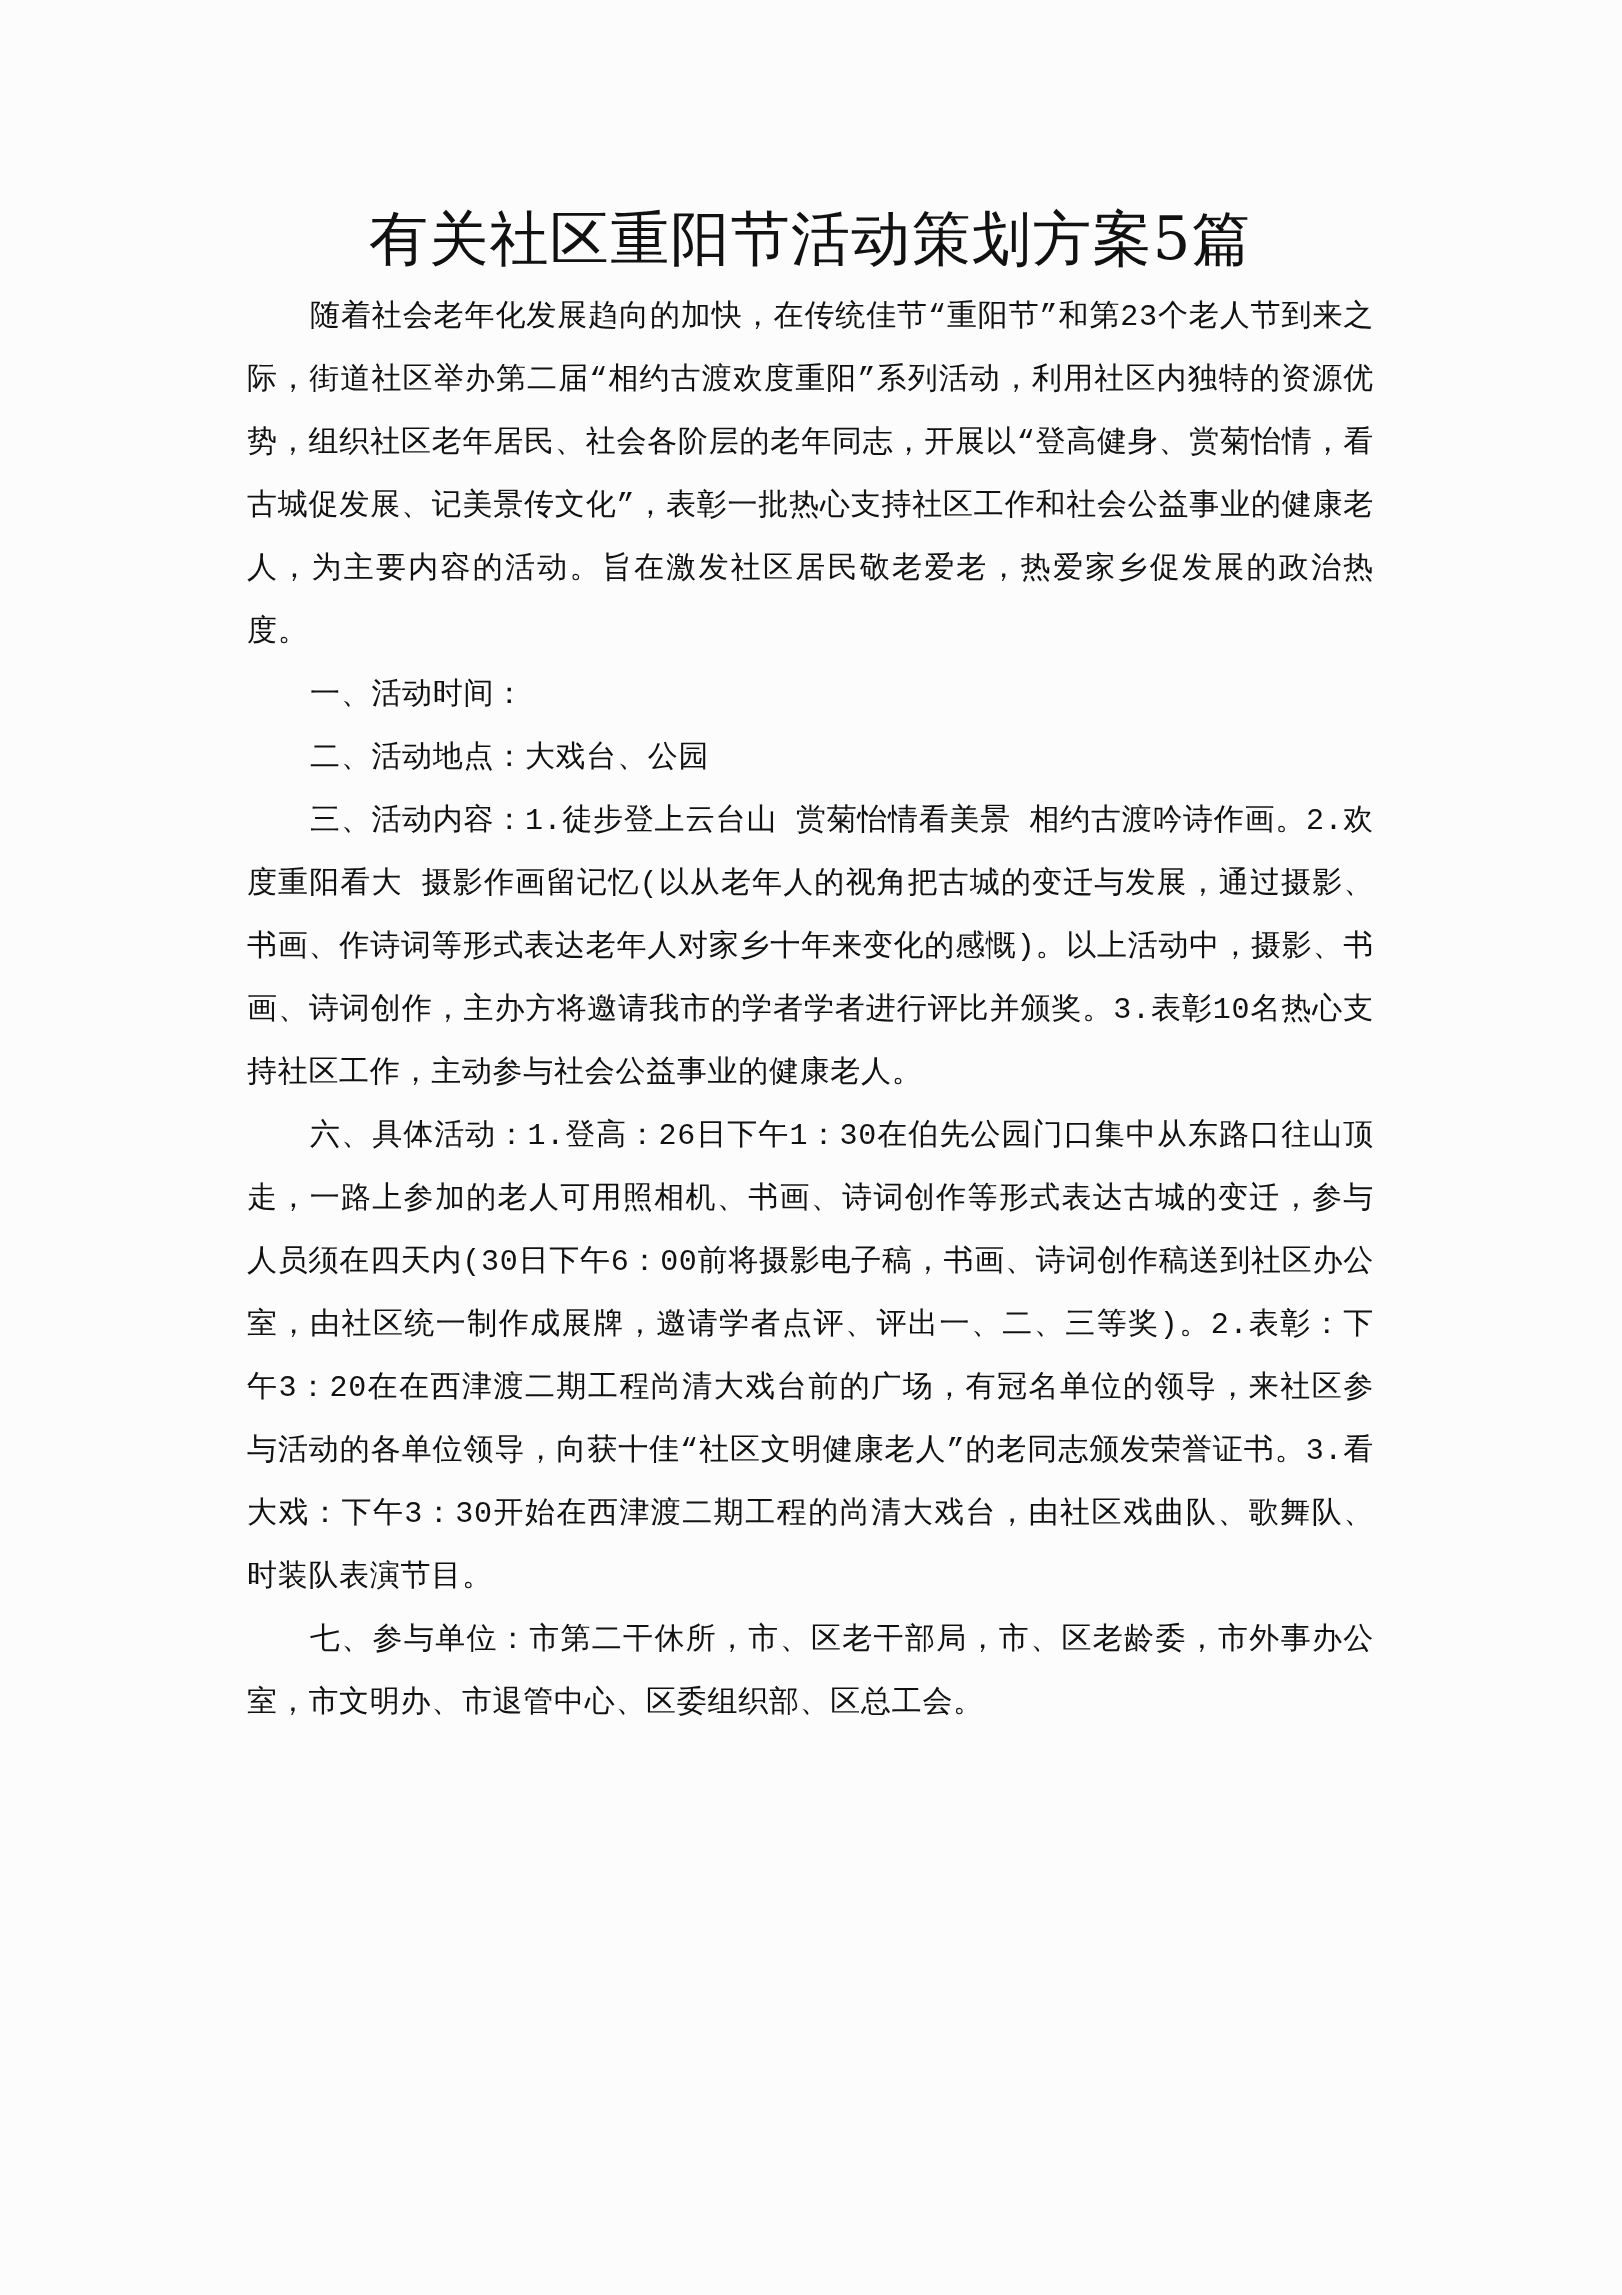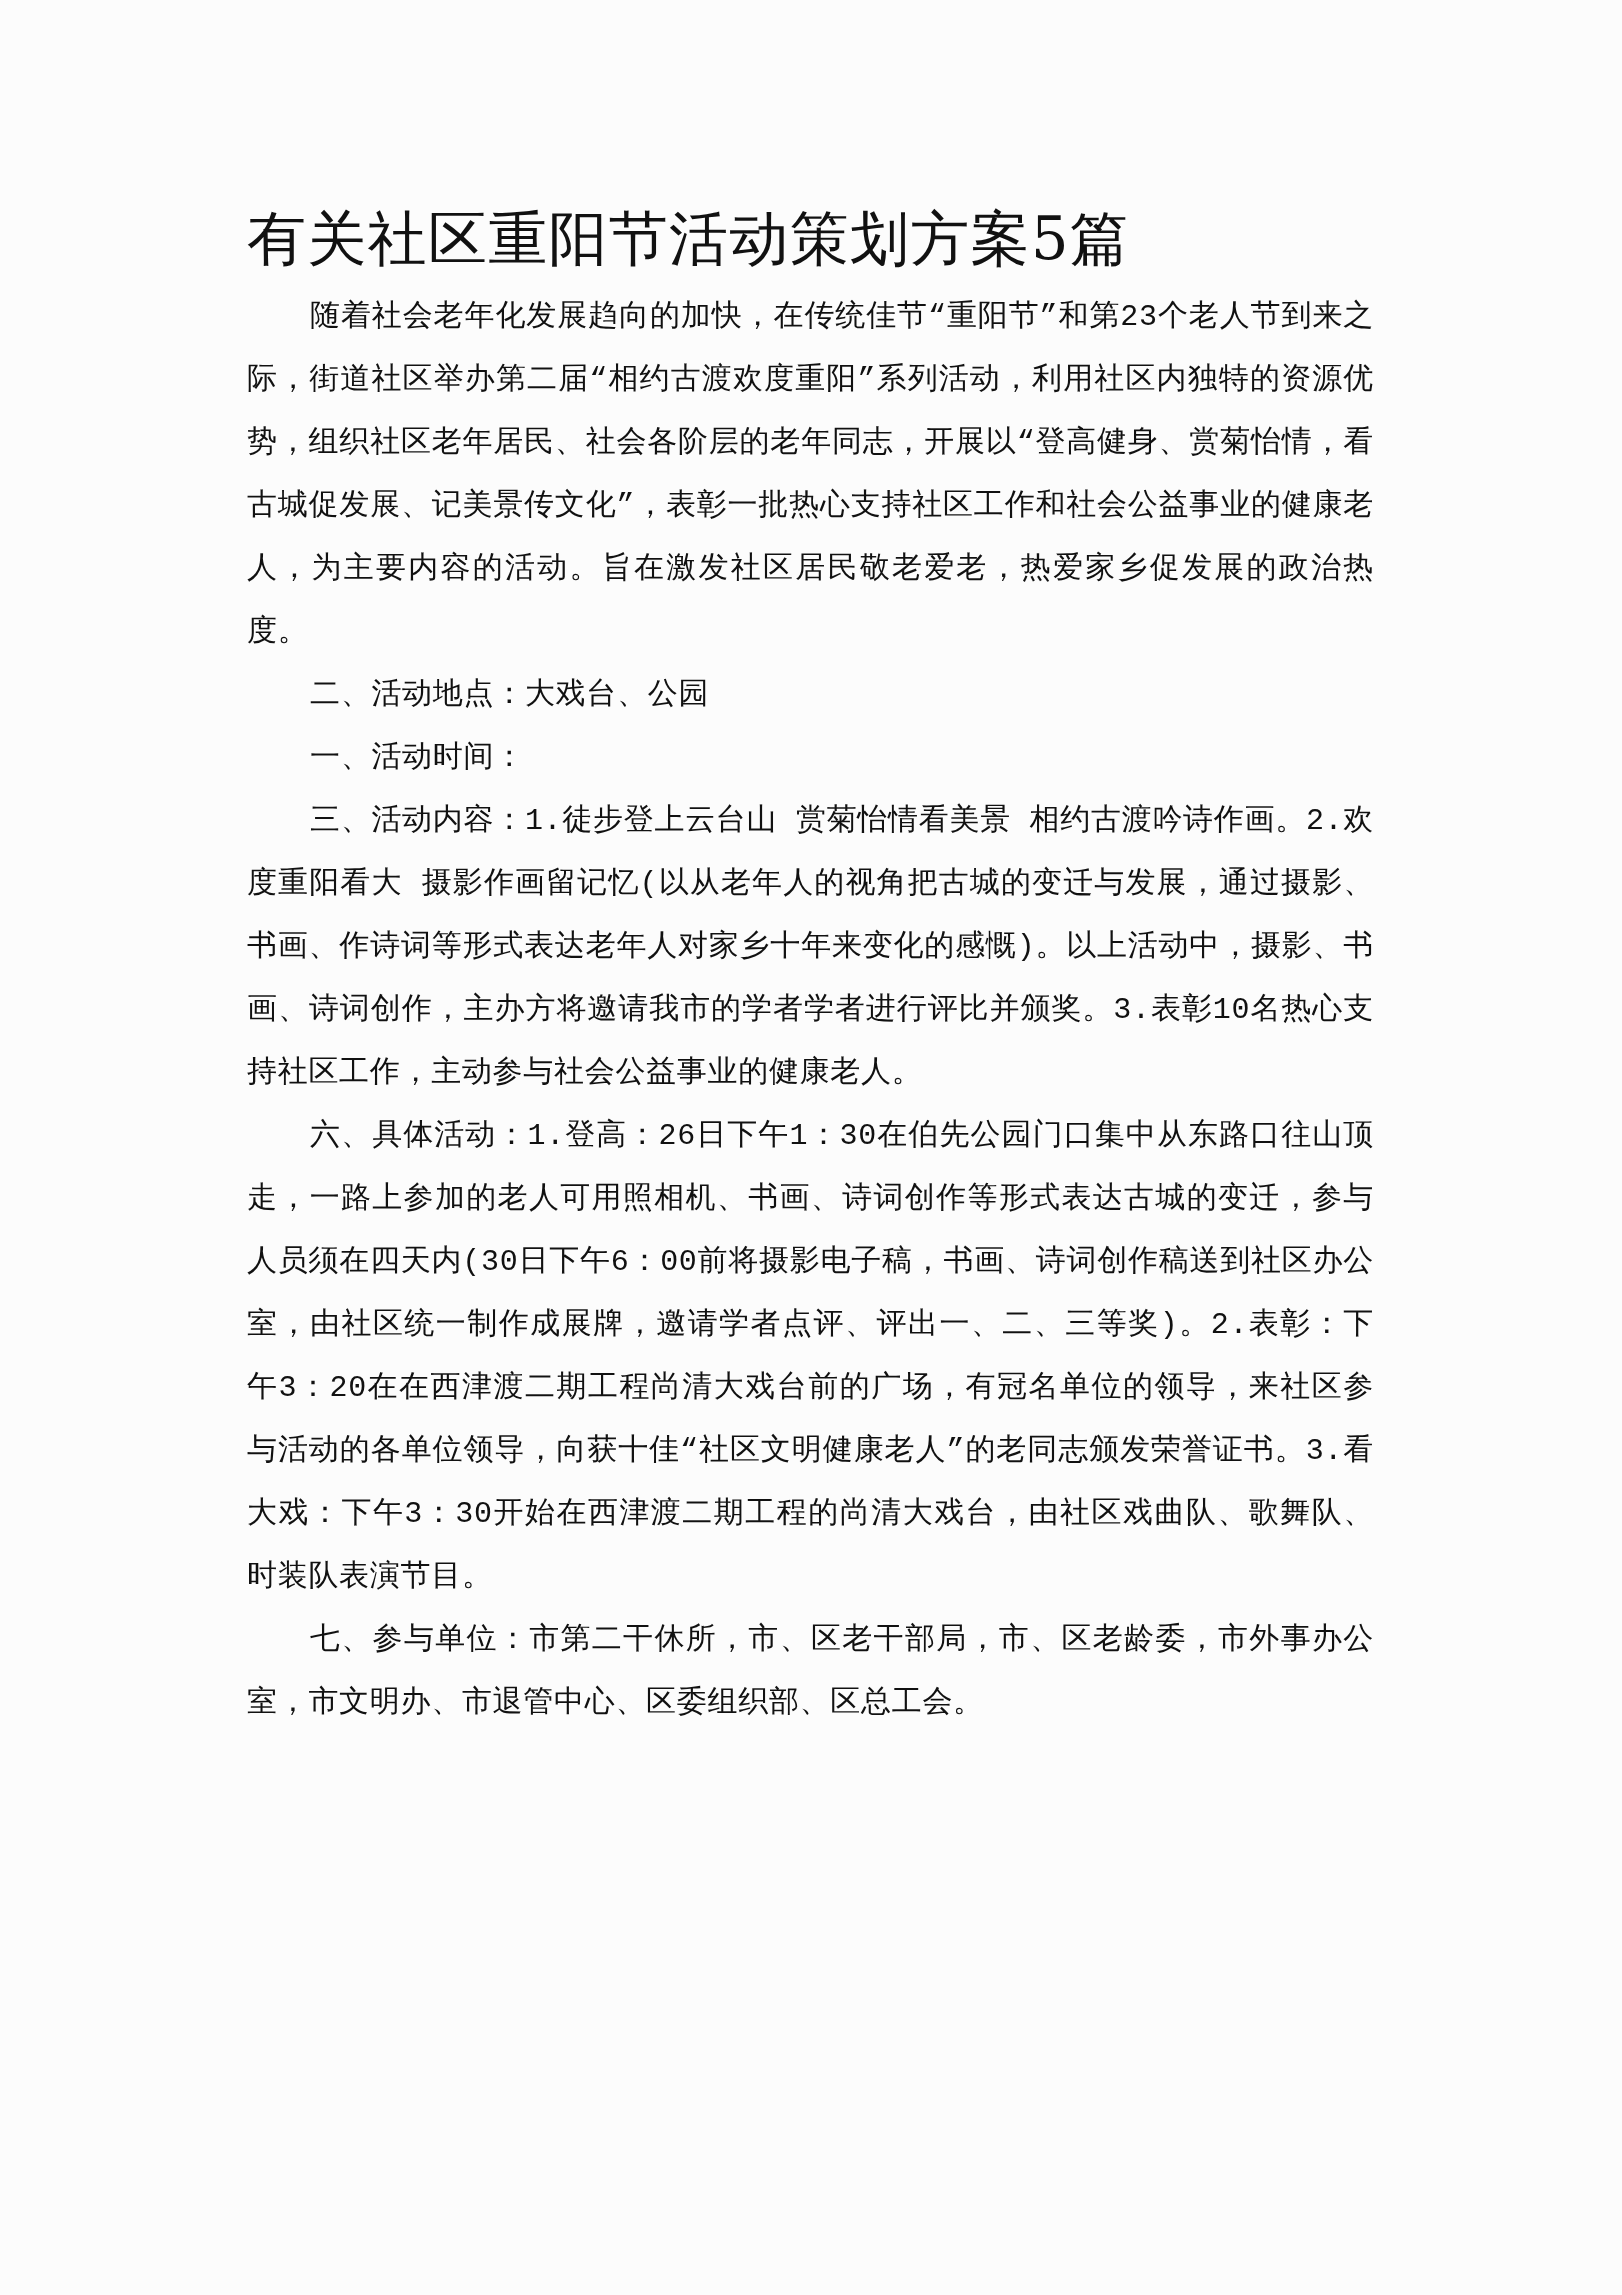--- a/index.html
+++ b/index.html
@@ -15,20 +15,21 @@
       color: #111111;
       font-family: "DejaVu Serif", "Liberation Serif", serif;
     }
     .page {
       position: absolute;
       left: 247px;
       top: 196px;
       width: 1127px;
     }
     .doc-title {
+      text-align: center;
       font-size: 59px;
       line-height: 85px;
       margin: 0 0 5.2px 0;
       font-weight: normal;
       letter-spacing: 1.3px;
       white-space: nowrap;
     }
     .subtitle {
       font-size: 30px;
       line-height: 63px;
@@ -50,19 +51,19 @@
       margin-top: 0;
     }
   </style>
 </head>
 <body>
 
 <div class="page">
   <h1 class="doc-title">有关社区重阳节活动策划方案5篇</h1>
 
   <p class="para">随着社会老年化发展趋向的加快，在传统佳节“重阳节”和第23个老人节到来之际，街道社区举办第二届“相约古渡欢度重阳”系列活动，利用社区内独特的资源优势，组织社区老年居民、社会各阶层的老年同志，开展以“登高健身、赏菊怡情，看古城促发展、记美景传文化”，表彰一批热心支持社区工作和社会公益事业的健康老人，为主要内容的活动。旨在激发社区居民敬老爱老，热爱家乡促发展的政治热度。</p>
+  <p class="para spaced">一、活动时间：</p>
   <p class="para spaced">二、活动地点：大戏台、公园</p>
-  <p class="para spaced">一、活动时间：</p>
   <p class="para spaced">三、活动内容：1.徒步登上云台山 赏菊怡情看美景 相约古渡吟诗作画。2.欢度重阳看大 摄影作画留记忆(以从老年人的视角把古城的变迁与发展，通过摄影、书画、作诗词等形式表达老年人对家乡十年来变化的感慨)。以上活动中，摄影、书画、诗词创作，主办方将邀请我市的学者学者进行评比并颁奖。3.表彰10名热心支持社区工作，主动参与社会公益事业的健康老人。</p>
   <p class="para spaced">六、具体活动：1.登高：26日下午1：30在伯先公园门口集中从东路口往山顶走，一路上参加的老人可用照相机、书画、诗词创作等形式表达古城的变迁，参与人员须在四天内(30日下午6：00前将摄影电子稿，书画、诗词创作稿送到社区办公室，由社区统一制作成展牌，邀请学者点评、评出一、二、三等奖)。2.表彰：下午3：20在在西津渡二期工程尚清大戏台前的广场，有冠名单位的领导，来社区参与活动的各单位领导，向获十佳“社区文明健康老人”的老同志颁发荣誉证书。3.看大戏：下午3：30开始在西津渡二期工程的尚清大戏台，由社区戏曲队、歌舞队、时装队表演节目。</p>
   <p class="para spaced">七、参与单位：市第二干休所，市、区老干部局，市、区老龄委，市外事办公室，市文明办、市退管中心、区委组织部、区总工会。</p>
 </div>
 
 
 </body></html>

